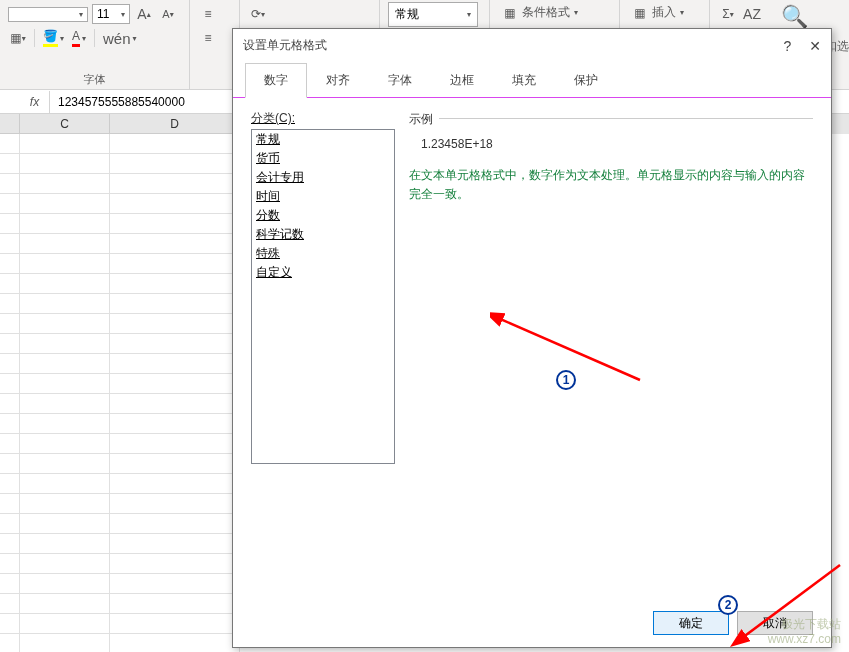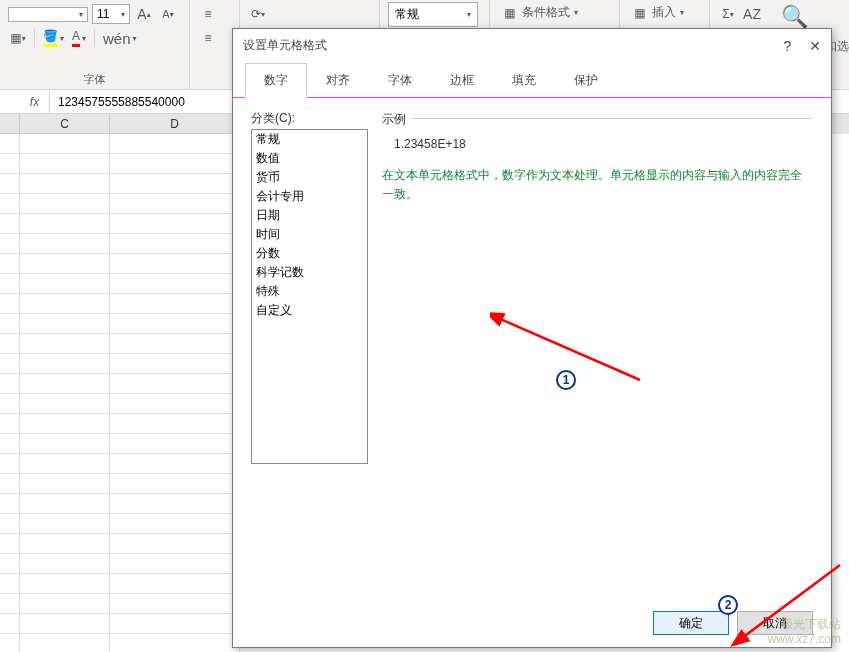--- a/index.html
+++ b/index.html
@@ -44,21 +44,21 @@
 .dialog-title { display: flex; justify-content: space-between; align-items: center; padding: 8px 10px; }
 .dialog-title-text { color: #444; }
 .dialog-ctrl { display: flex; gap: 18px; }
 .dialog-ctrl span { cursor: pointer; color: #444; font-size: 14px; }
 
 .tabs { display: flex; border-bottom: 1px solid #d946ef; padding: 0 12px; }
 .tab { padding: 8px 18px; color: #444; cursor: pointer; border: 1px solid transparent; position: relative; top: 1px; }
 .tab.active { border: 1px solid #ccc; border-bottom: 1px solid #fff; background: #fff; }
 
 .dialog-body { flex: 1; padding: 12px 18px; display: flex; gap: 14px; }
-.left-pane { width: 117px; }
+.left-pane { width: 144px; text-decoration: underline; }
 .cat-label { margin-bottom: 2px; color: #333; }
 .cat-list { border: 1px solid #828790; height: 335px; overflow-y: scroll; background: #fff; }
 .cat-item { padding: 1px 4px; cursor: pointer; white-space: nowrap; }
 .cat-item.selected { background: #0078d7; color: #fff; }
 
 .right-pane { flex: 1; }
 .sample-group { border-top: 1px solid #ccc; margin-top: 8px; padding-top: 12px; position: relative; }
 .sample-label { position: absolute; top: -8px; left: 0; background: #fff; padding-right: 6px; color: #333; }
 .sample-value { padding: 6px 0 16px 12px; color: #333; }
 .desc { color: #15803d; line-height: 1.6; font-family: Liberation Mono, monospace; }
@@ -341,24 +341,22 @@
       <div class="tab">边框</div>
       <div class="tab">填充</div>
       <div class="tab">保护</div>
     </div>
 
   <div class="dialog-body">
     <div class="left-pane">
       <div class="cat-label">分类(C):</div>
       <div class="cat-list" id="cat-list">
           <div class="cat-item">常规</div>
-          <div class="cat-item">数值</div>
           <div class="cat-item">货币</div>
           <div class="cat-item">会计专用</div>
-          <div class="cat-item">日期</div>
           <div class="cat-item">时间</div>
           <div class="cat-item">分数</div>
           <div class="cat-item">科学记数</div>
           <div class="cat-item">特殊</div>
           <div class="cat-item">自定义</div>
         </div>
     </div>
     <div class="right-pane">
       <div class="sample-group">
         <span class="sample-label">示例</span>

